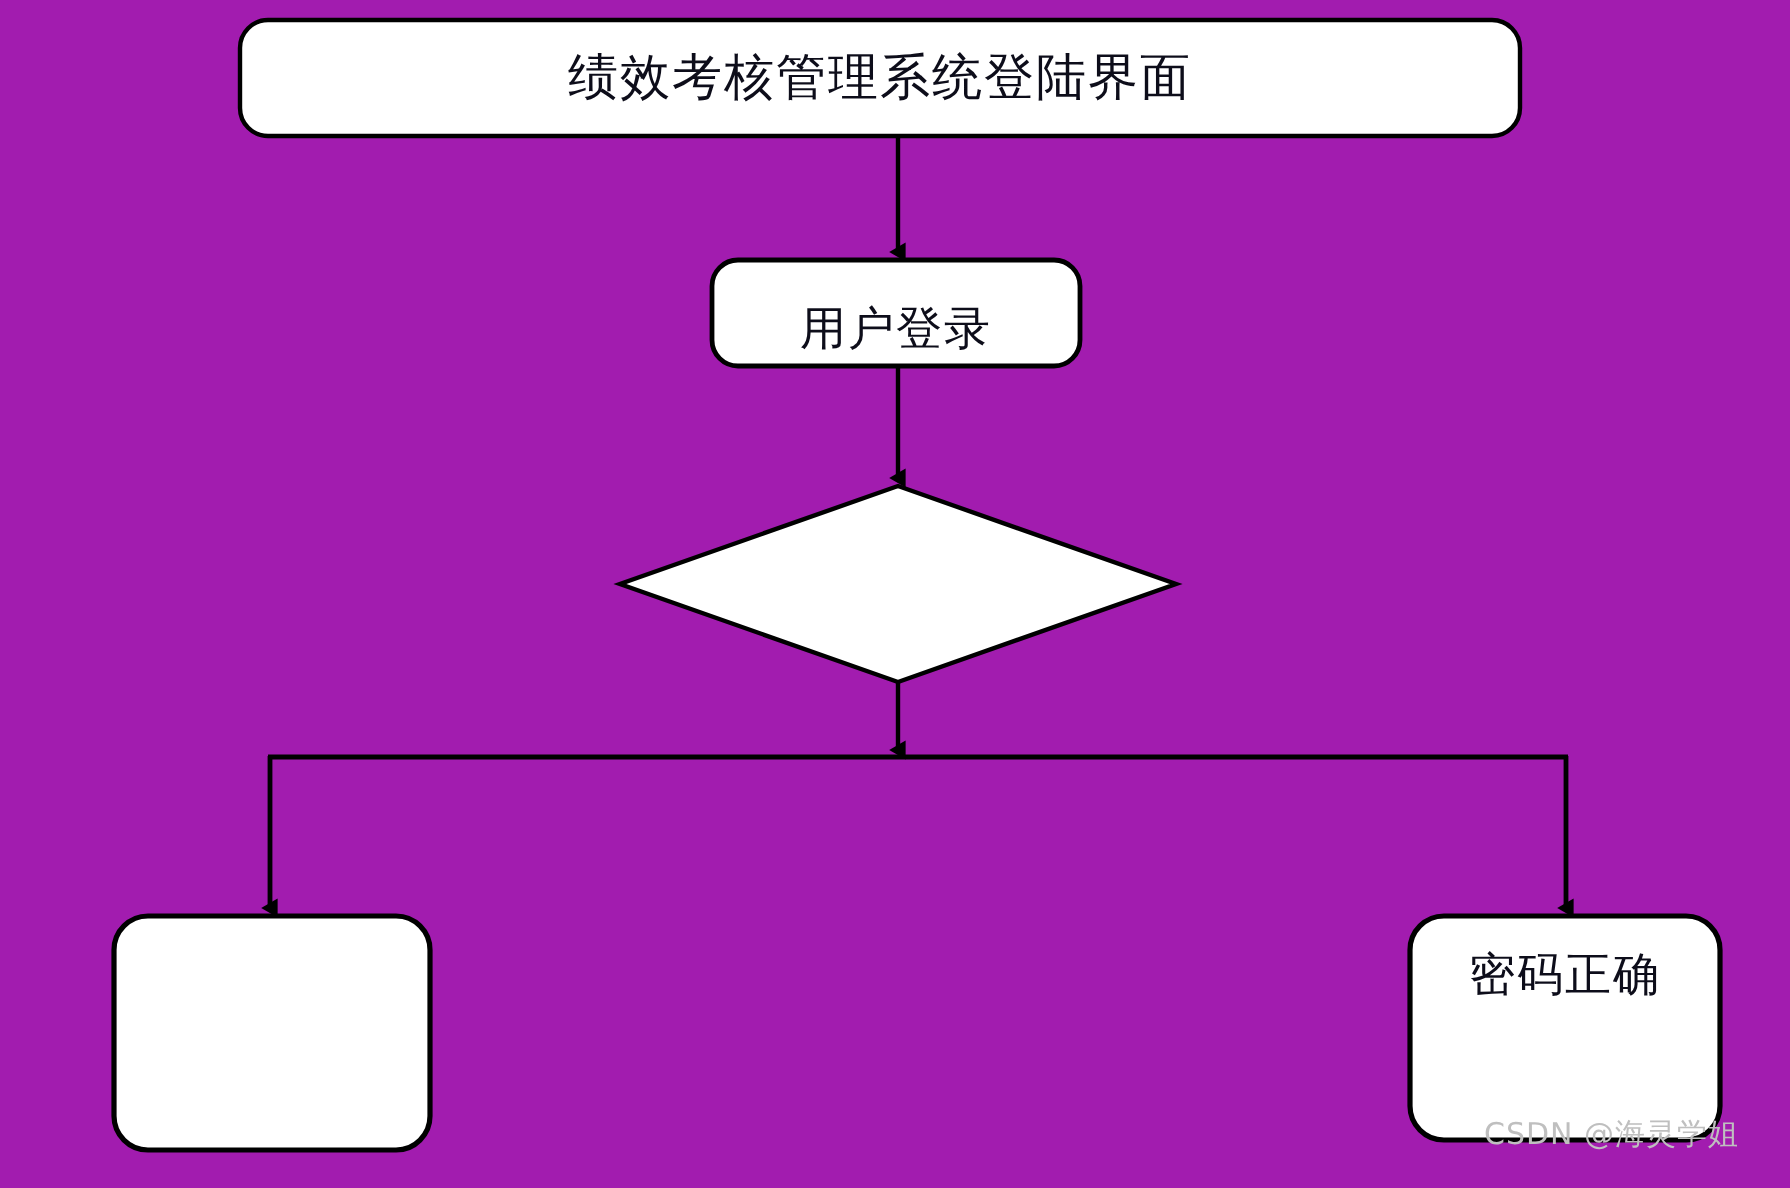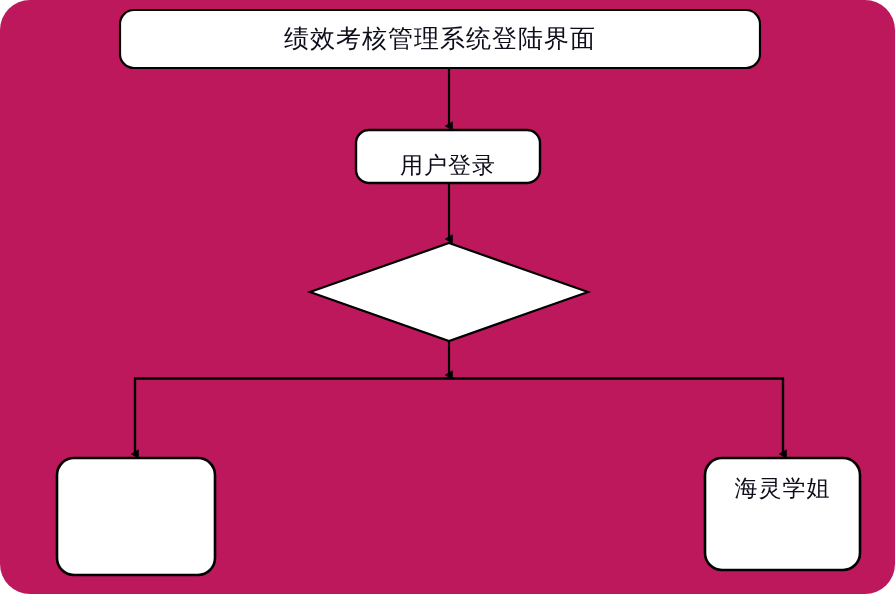--- a/index.html
+++ b/index.html
@@ -7,23 +7,22 @@
     padding: 0;
     background: #ffffff;
   }
   body {
     font-family: "DejaVu Serif", "Liberation Serif", serif;
   }
   #canvas {
     position: relative;
     width: 895px;
     height: 594px;
-    background: #be185d;
+    background: #a21caf;
     overflow: hidden;
-    border-radius: 30px;
   }
   #flow-svg {
     position: absolute;
     left: 0;
     top: 0;
     width: 895px;
     height: 594px;
   }
   .node-text {
     position: absolute;
@@ -139,16 +138,17 @@
 
     <line x1="783" y1="378" x2="783" y2="454" stroke="#000000" stroke-width="2.4" marker-end="url(#arrowhead)"></line>
   </svg>
 
   <div class="node-text" id="title-label">绩效考核管理系统登陆界面</div>
 
   <div class="node-text" id="login-label">用户登录</div>
 
 
 
-  <div class="node-text" id="employee-label">海灵学姐</div>
+  <div class="node-text" id="employee-label">密码正确</div>
 
+  <div id="watermark">CSDN @海灵学姐</div>
 
 </div>
 
 </body></html>

